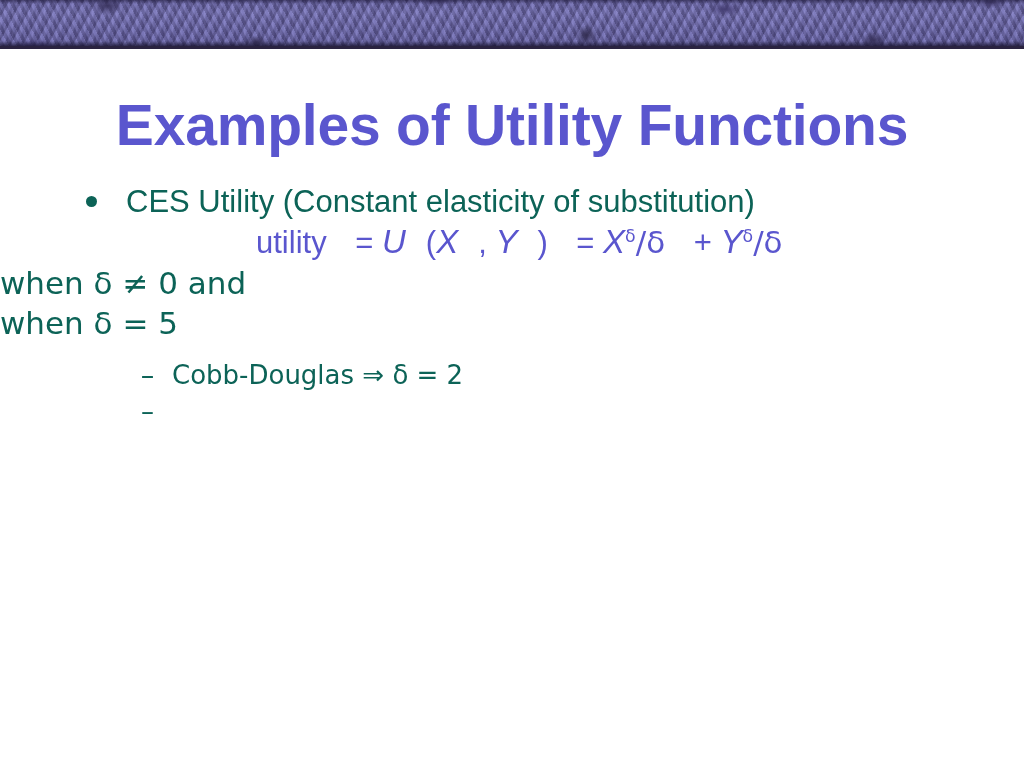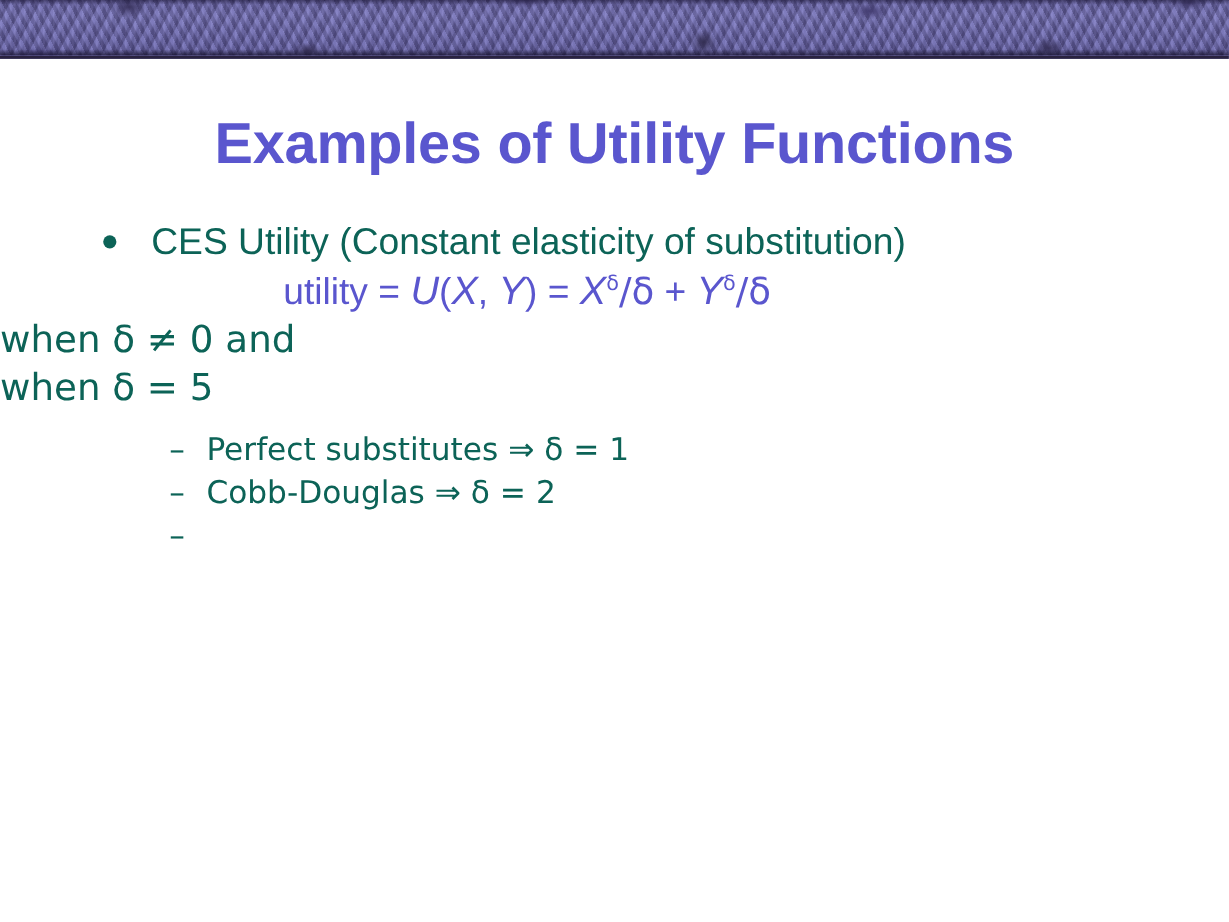--- a/index.html
+++ b/index.html
@@ -61,21 +61,21 @@
   }
 
   
   #slide-title {
     position: absolute;
     left: 0;
     top: 96px;
     width: 1024px;
     text-align: center;
     color: #5a56ce;
-    font-size: 48px;
+    font-size: 57px;
     font-weight: bold;
     letter-spacing: -0.2px;
     line-height: 1.05;
     white-space: nowrap;
   }
 
   
   #body-content {
     position: absolute;
     left: 0;
@@ -113,20 +113,21 @@
     line-height: 40px;
     padding-left: 236px;
     white-space: nowrap;
   }
   .formula .var {
     font-style: italic;
     font-size: 33px;
   }
   .formula .op {
     font-style: normal;
+    margin-left: 20px;
   }
   .formula sup {
     font-size: 0.56em;
     font-style: normal;
     vertical-align: super;
     line-height: 0;
   }
   .formula .gl {
     font-family: "DejaVu Sans", sans-serif;
     font-style: normal;
@@ -175,21 +176,20 @@
 
   <div class="plain-line gsym">when δ ≠ 0 and</div>
 
 
   <div class="plain-line gsym">when δ = 5</div>
 
   <div style="height:14px"></div>
 
   <div class="lvl2 gsym">
     <span class="dash">–</span>
-    <span>Perfect substitutes ⇒ δ = 1</span>
   </div>
 
   <div class="lvl2 gsym">
     <span class="dash">–</span>
     <span>Cobb-Douglas ⇒ δ = 2</span>
   </div>
 
   <div class="lvl2 gsym">
     <span class="dash">–</span>
   </div>

